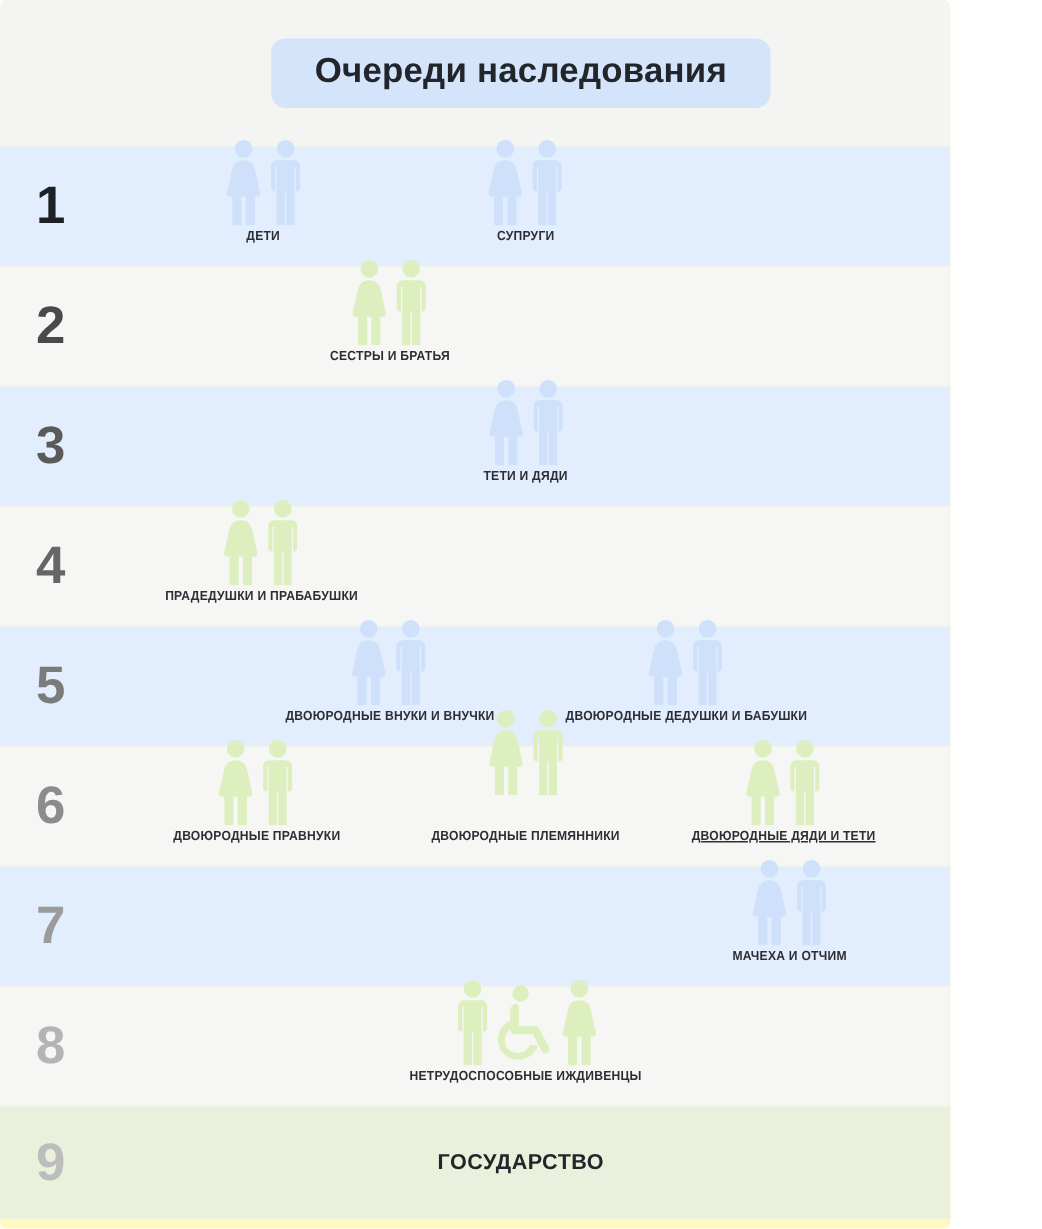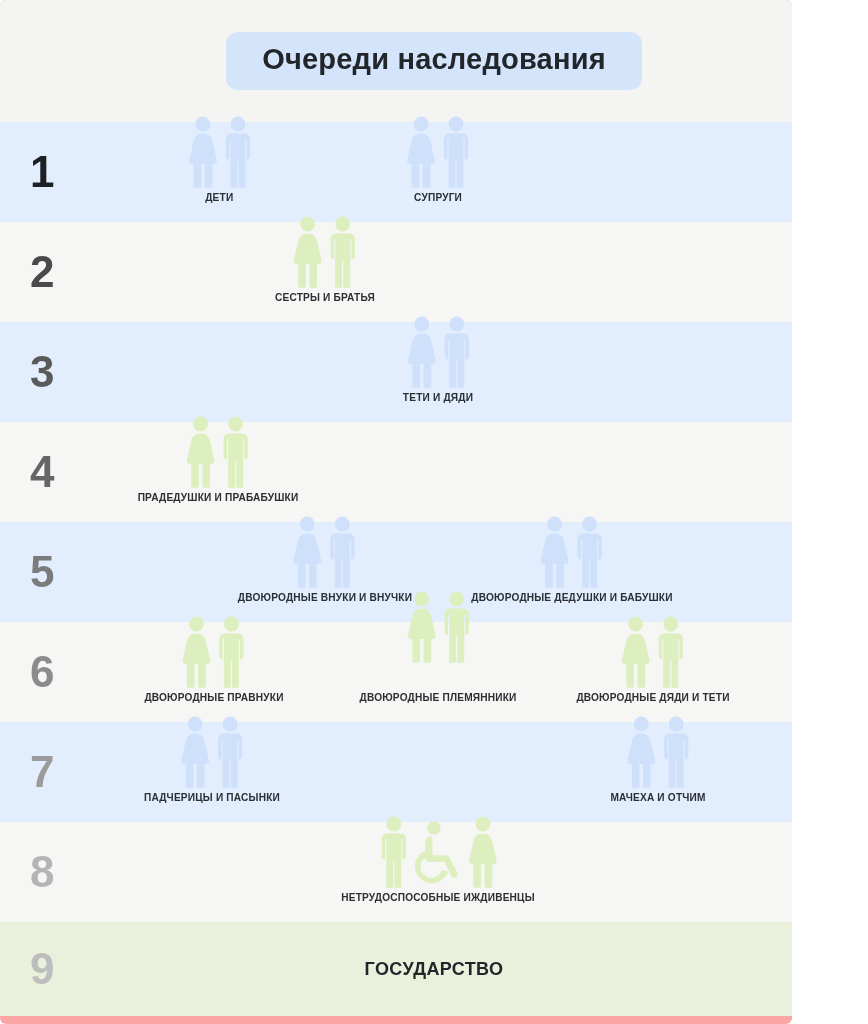--- a/index.html
+++ b/index.html
@@ -8,21 +8,21 @@
     width: 868px;
     height: 1024px;
     background: #ffffff;
     font-family: "Liberation Sans", sans-serif;
   }
 
   #infographic {
     position: relative;
     width: 792px;
     height: 1024px;
-    background: #fca5a5;
+    background: #fef9c3;
     border-radius: 6px;
     overflow: hidden;
   }
 
   
   .header-area {
     position: absolute;
     top: 0; left: 0;
     width: 868px;
     height: 122px;
@@ -281,54 +281,39 @@
               <rect x="5.6" y="47.2" width="7.6" height="24.6" rx="1.6" fill="#ddefbe"></rect>
               <rect x="16.8" y="47.2" width="7.6" height="24.6" rx="1.6" fill="#ddefbe"></rect>
             </svg>
             <svg width="28" height="72" viewBox="0 0 28 72">
               <circle cx="14" cy="8" r="7.4" fill="#ddefbe"></circle>
               <path d="M7.2 17.6 h13.6 c3.1 0 5.3 2.2 5.3 5.2 v17.6 c0 2-1.3 3.1-2.9 3.1 h-0.6 V22.9 h-1.1 v48.9 h-6.9 V44.4 h-1.2 v27.4 H6.5 V22.9 h-1.1 v20.6 h-0.6 c-1.6 0-2.9-1.1-2.9-3.1 V22.8 c0-3 2.2-5.2 5.3-5.2 z" fill="#ddefbe"></path>
             </svg>
           </div>
           <div class="caption">ДВОЮРОДНЫЕ ПЛЕМЯННИКИ</div>
         </div>
-        <div class="group" style="left: 75.2%;">
+        <div class="group" style="left: 75.2%; text-decoration: underline;">
           <div class="figs">
             <svg width="30" height="72" viewBox="0 0 30 72">
               <circle cx="15" cy="8" r="7.4" fill="#ddefbe"></circle>
               <path d="M15 17.5 c-5.6 0-8.4 3.2-9.6 8.2 L1.2 44.6 c-0.5 2.2 1.1 3.3 2.6 3.3 h22.4 c1.5 0 3.1-1.1 2.6-3.3 L24.6 25.7 c-1.2-5-4-8.2-9.6-8.2 z" fill="#ddefbe"></path>
               <rect x="5.6" y="47.2" width="7.6" height="24.6" rx="1.6" fill="#ddefbe"></rect>
               <rect x="16.8" y="47.2" width="7.6" height="24.6" rx="1.6" fill="#ddefbe"></rect>
             </svg>
             <svg width="28" height="72" viewBox="0 0 28 72">
               <circle cx="14" cy="8" r="7.4" fill="#ddefbe"></circle>
               <path d="M7.2 17.6 h13.6 c3.1 0 5.3 2.2 5.3 5.2 v17.6 c0 2-1.3 3.1-2.9 3.1 h-0.6 V22.9 h-1.1 v48.9 h-6.9 V44.4 h-1.2 v27.4 H6.5 V22.9 h-1.1 v20.6 h-0.6 c-1.6 0-2.9-1.1-2.9-3.1 V22.8 c0-3 2.2-5.2 5.3-5.2 z" fill="#ddefbe"></path>
             </svg>
           </div>
           <div class="caption">ДВОЮРОДНЫЕ ДЯДИ И ТЕТИ</div>
         </div>
       </div>
       <div class="row blue">
         <div class="num left" style="color: rgb(155, 155, 155);">7</div>
         <div class="num right" style="color: rgb(155, 155, 155);">7</div>
-        <div class="group" style="left: 24.4%;">
-          <div class="figs">
-            <svg width="30" height="72" viewBox="0 0 30 72">
-              <circle cx="15" cy="8" r="7.4" fill="#cfe0fb"></circle>
-              <path d="M15 17.5 c-5.6 0-8.4 3.2-9.6 8.2 L1.2 44.6 c-0.5 2.2 1.1 3.3 2.6 3.3 h22.4 c1.5 0 3.1-1.1 2.6-3.3 L24.6 25.7 c-1.2-5-4-8.2-9.6-8.2 z" fill="#cfe0fb"></path>
-              <rect x="5.6" y="47.2" width="7.6" height="24.6" rx="1.6" fill="#cfe0fb"></rect>
-              <rect x="16.8" y="47.2" width="7.6" height="24.6" rx="1.6" fill="#cfe0fb"></rect>
-            </svg>
-            <svg width="28" height="72" viewBox="0 0 28 72">
-              <circle cx="14" cy="8" r="7.4" fill="#cfe0fb"></circle>
-              <path d="M7.2 17.6 h13.6 c3.1 0 5.3 2.2 5.3 5.2 v17.6 c0 2-1.3 3.1-2.9 3.1 h-0.6 V22.9 h-1.1 v48.9 h-6.9 V44.4 h-1.2 v27.4 H6.5 V22.9 h-1.1 v20.6 h-0.6 c-1.6 0-2.9-1.1-2.9-3.1 V22.8 c0-3 2.2-5.2 5.3-5.2 z" fill="#cfe0fb"></path>
-            </svg>
-          </div>
-          <div class="caption">ПАДЧЕРИЦЫ И ПАСЫНКИ</div>
-        </div>
         <div class="group" style="left: 75.8%; justify-content: flex-end;">
           <div class="figs">
             <svg width="30" height="72" viewBox="0 0 30 72">
               <circle cx="15" cy="8" r="7.4" fill="#cfe0fb"></circle>
               <path d="M15 17.5 c-5.6 0-8.4 3.2-9.6 8.2 L1.2 44.6 c-0.5 2.2 1.1 3.3 2.6 3.3 h22.4 c1.5 0 3.1-1.1 2.6-3.3 L24.6 25.7 c-1.2-5-4-8.2-9.6-8.2 z" fill="#cfe0fb"></path>
               <rect x="5.6" y="47.2" width="7.6" height="24.6" rx="1.6" fill="#cfe0fb"></rect>
               <rect x="16.8" y="47.2" width="7.6" height="24.6" rx="1.6" fill="#cfe0fb"></rect>
             </svg>
             <svg width="28" height="72" viewBox="0 0 28 72">
               <circle cx="14" cy="8" r="7.4" fill="#cfe0fb"></circle>

